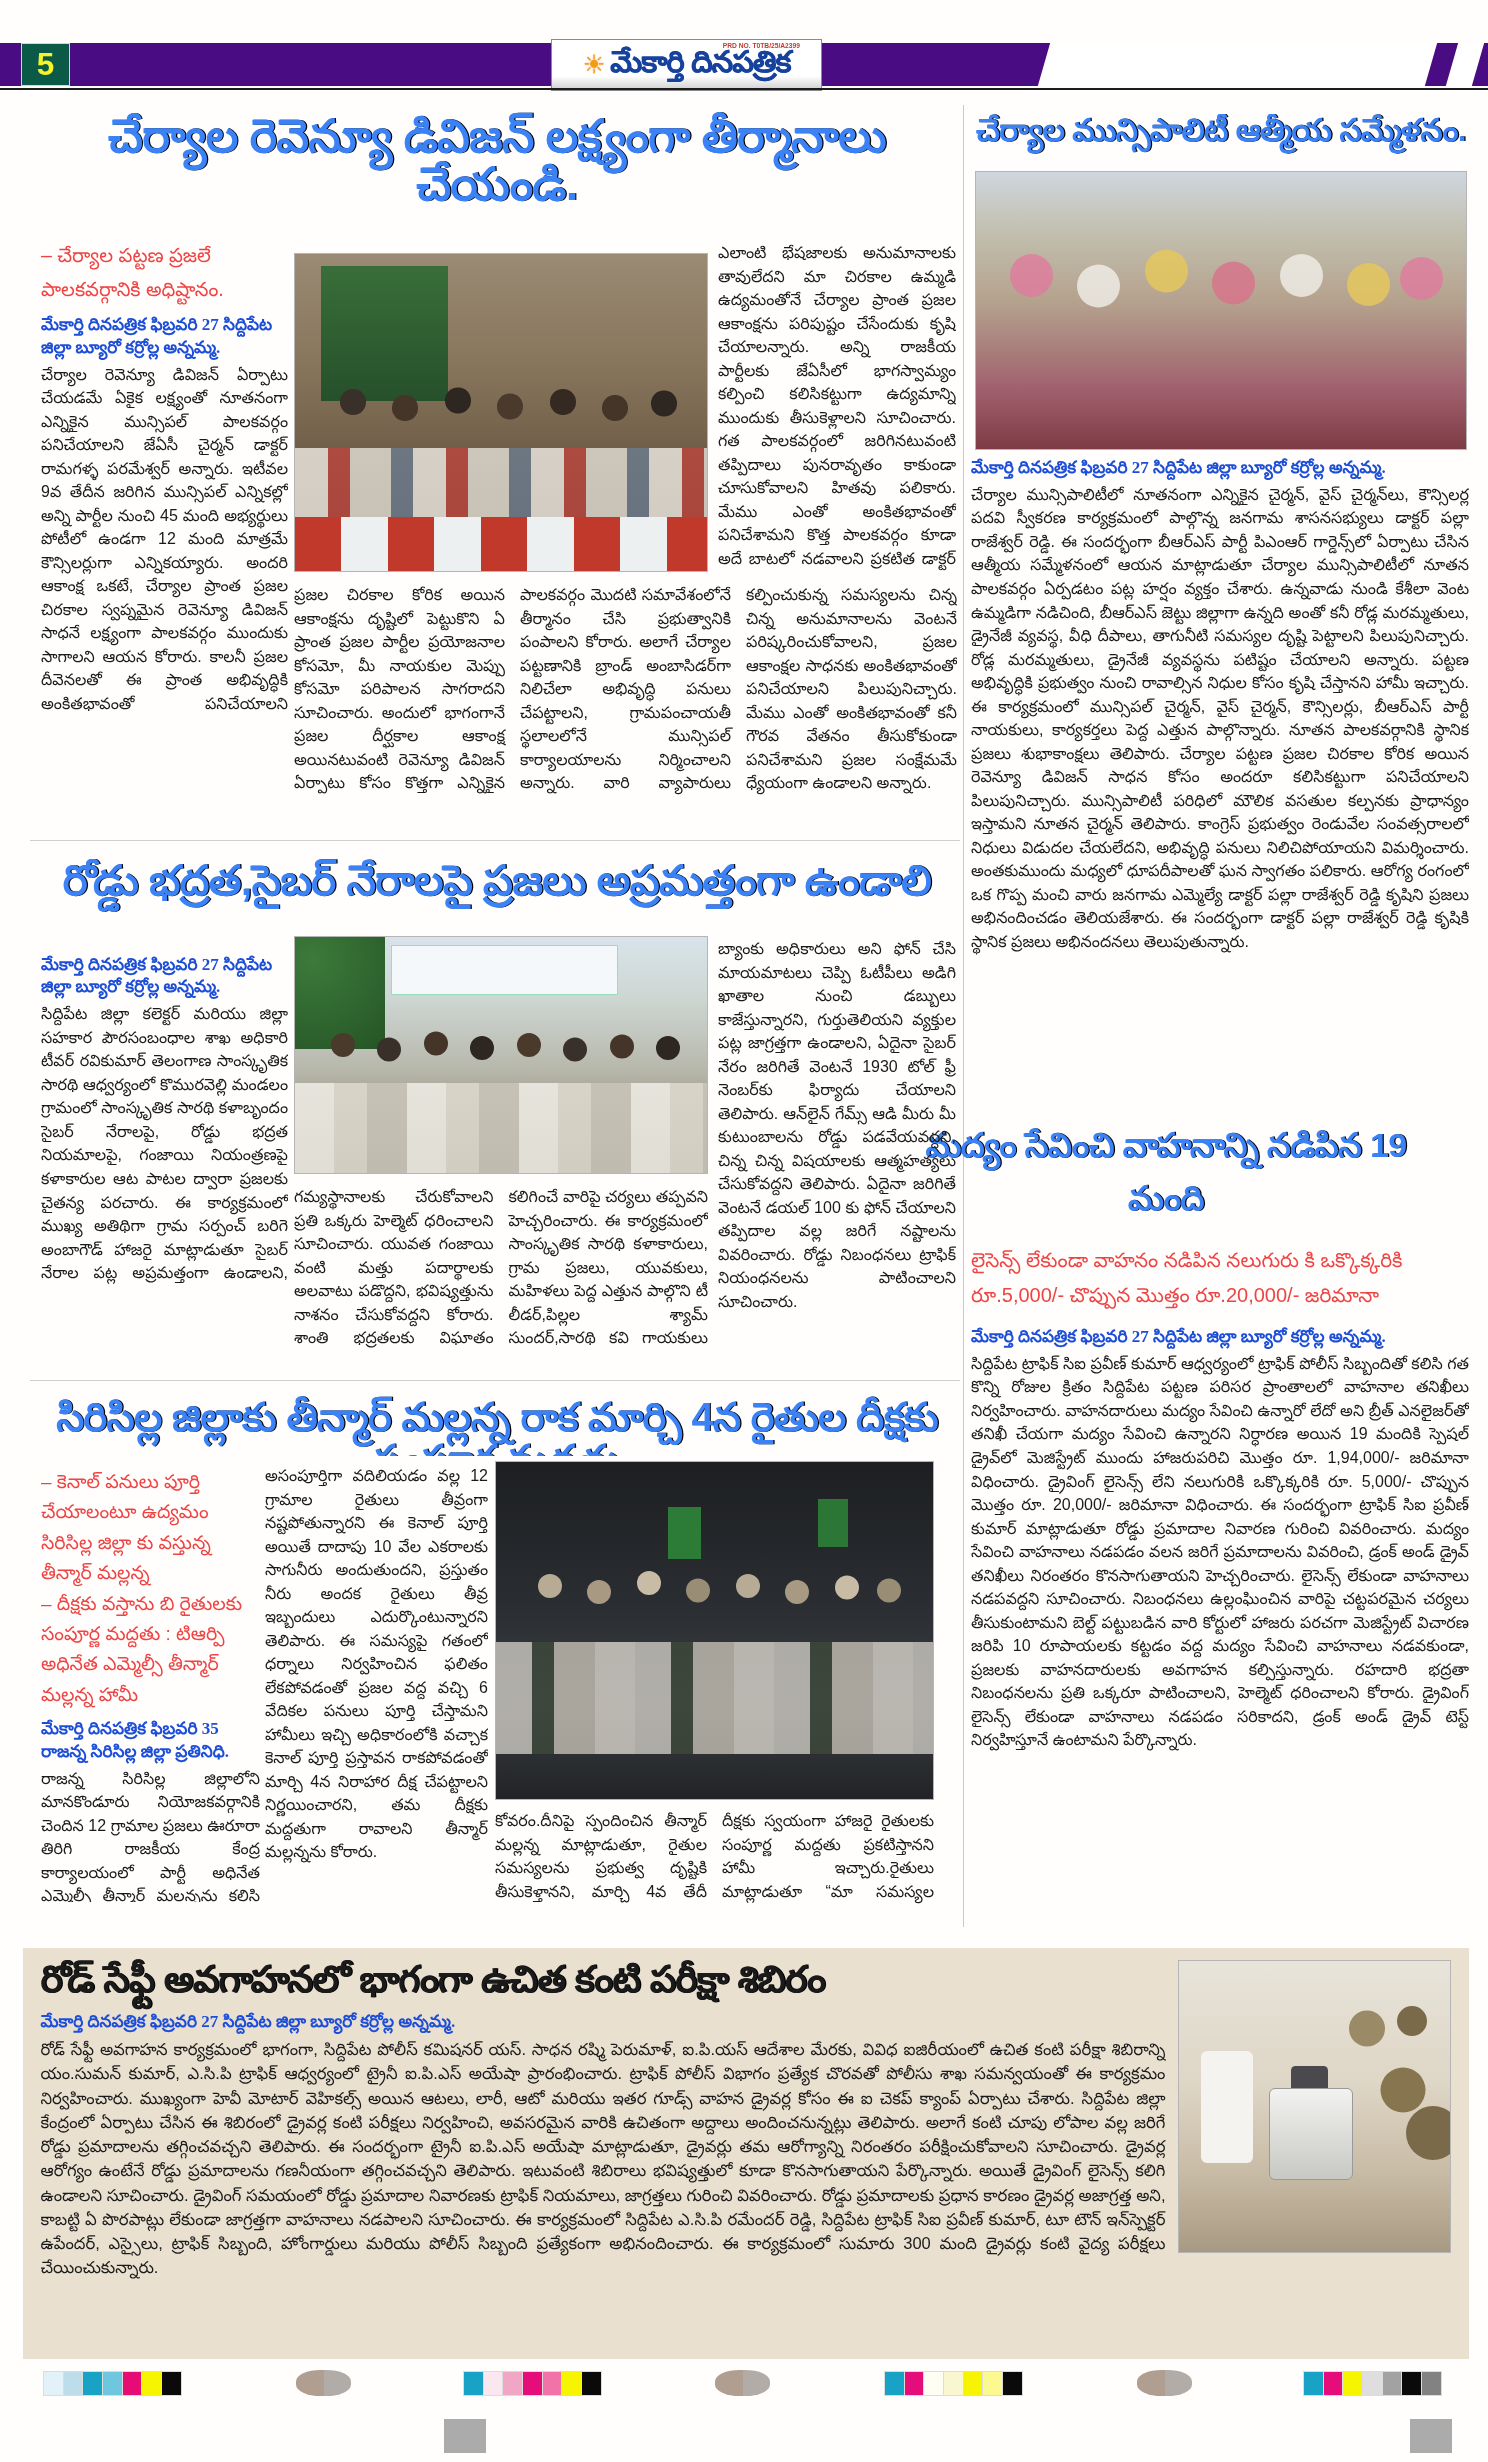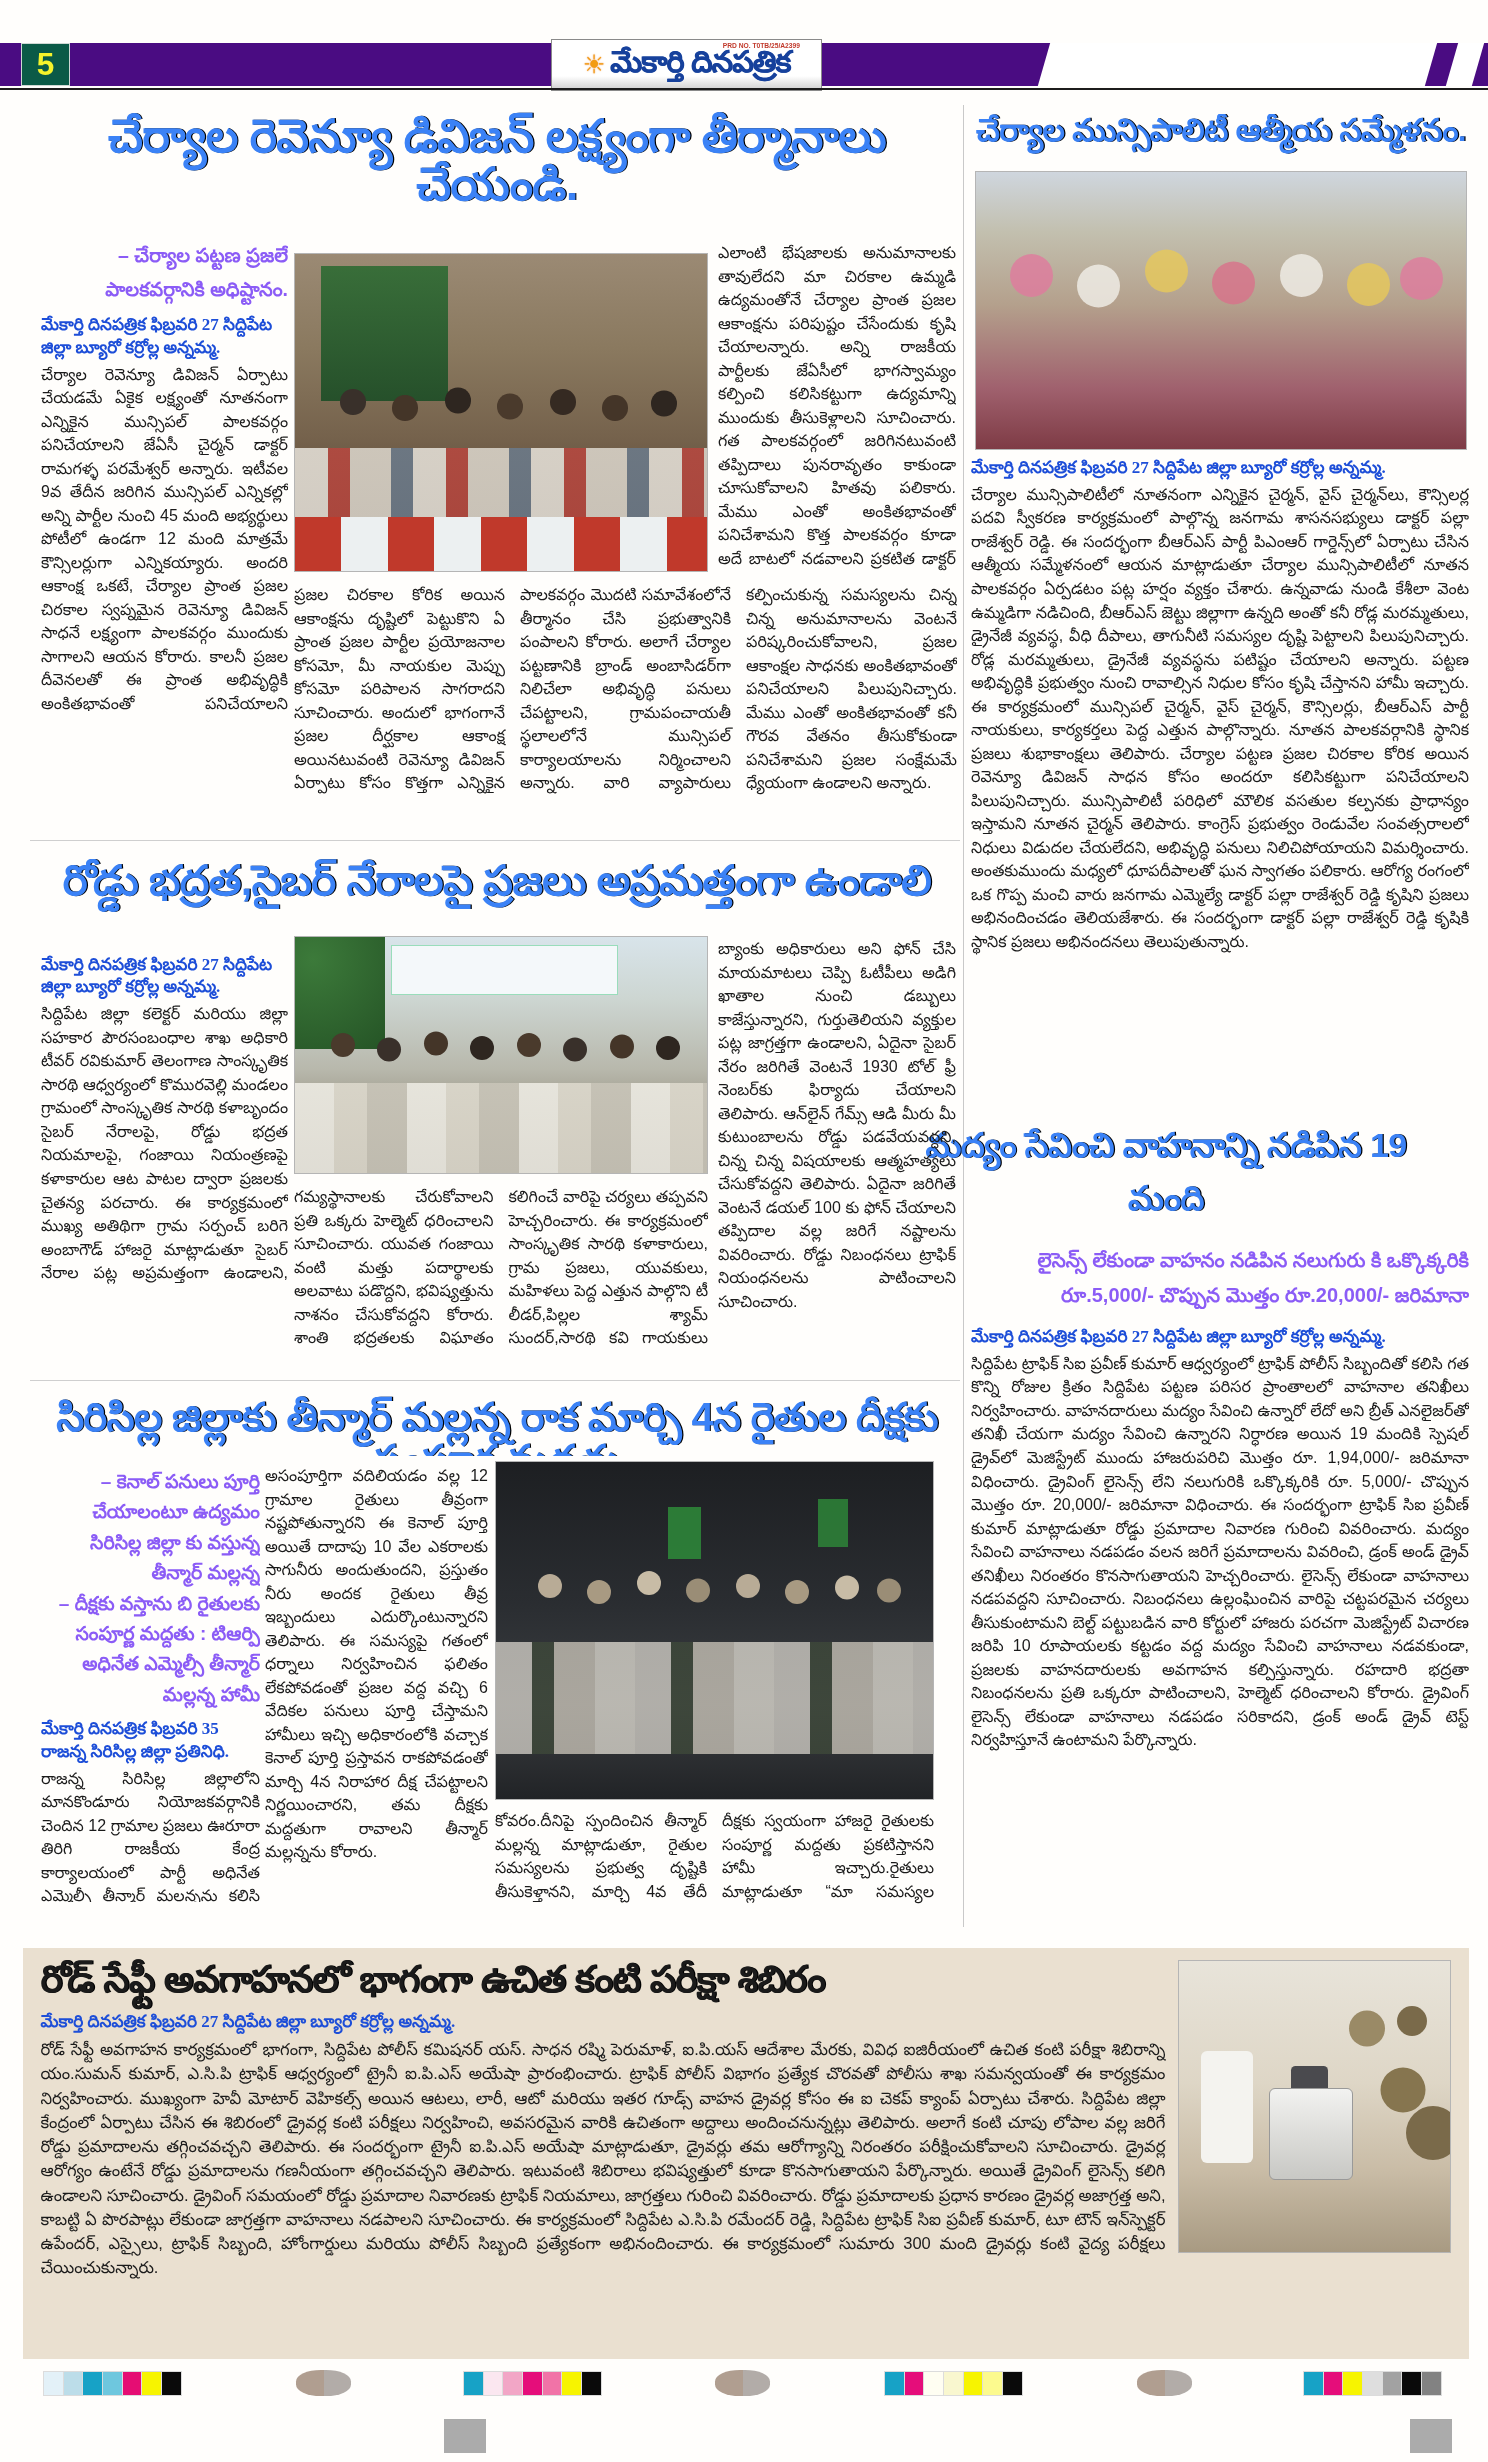--- a/index.html
+++ b/index.html
@@ -16,21 +16,21 @@
   .logo-reg{position:absolute;right:21px;top:1.5px;font-size:6.7px;color:#c0392b;font-weight:bold;}
   .logo-sun{color:#f39c12;font-size:25.5px;line-height:1;text-shadow:0 0 1.5px #e67e22;}
   .logo-text{color:#16419c;font-size:30px;font-weight:bold;letter-spacing:-0.7px;text-shadow:0.7px 0 0 #16419c;}
   .date-plate{position:absolute;left:1044px;top:43px;width:387px;height:43px;background:#ffffff;transform:skewX(-16deg);}
   .date-sliver{position:absolute;left:1452px;top:43px;width:25.5px;height:43px;background:#ffffff;transform:skewX(-16deg);}
   .date-text{position:absolute;left:1050px;top:43px;width:375px;height:43px;display:flex;align-items:center;justify-content:center;
         font-size:34px;font-weight:bold;color:#111;letter-spacing:1.5px;font-family:"DejaVu Serif","Liberation Serif",serif;}
   
   .headline{position:absolute;font-weight:bold;color:#3b82f6;text-align:center;line-height:1.05;
         text-shadow:1.2px 0 0 #000;letter-spacing:-0.7px;overflow:hidden;}
-  .byline{color:#8b5cf6;font-weight:bold;text-align:right;font-size:19.5px;line-height:1.75;}
+  .byline{color:#ef4444;font-weight:normal;text-align:left;font-size:19.5px;line-height:1.75;}
   .dateline{color:#1d4ed8;font-weight:bold;font-size:17px;line-height:1.35;margin:7.5px 0 3px 0;font-family:Liberation Serif, serif;}
   .body-txt{font-size:16px;line-height:1.47;text-align:justify;overflow:hidden;}
   .txtbox{position:absolute;overflow:hidden;}
   .vdiv{position:absolute;left:963px;top:105px;width:0.7px;height:1822px;background:#c9c9c9;}
   .hdiv{position:absolute;height:0.7px;background:#cfcfcf;}
   
   .photo{position:absolute;overflow:hidden;border:0.7px solid #b5b5b5;box-sizing:border-box;}
   .heads{position:absolute;border-radius:50%;}
   .strip{position:absolute;}
   

